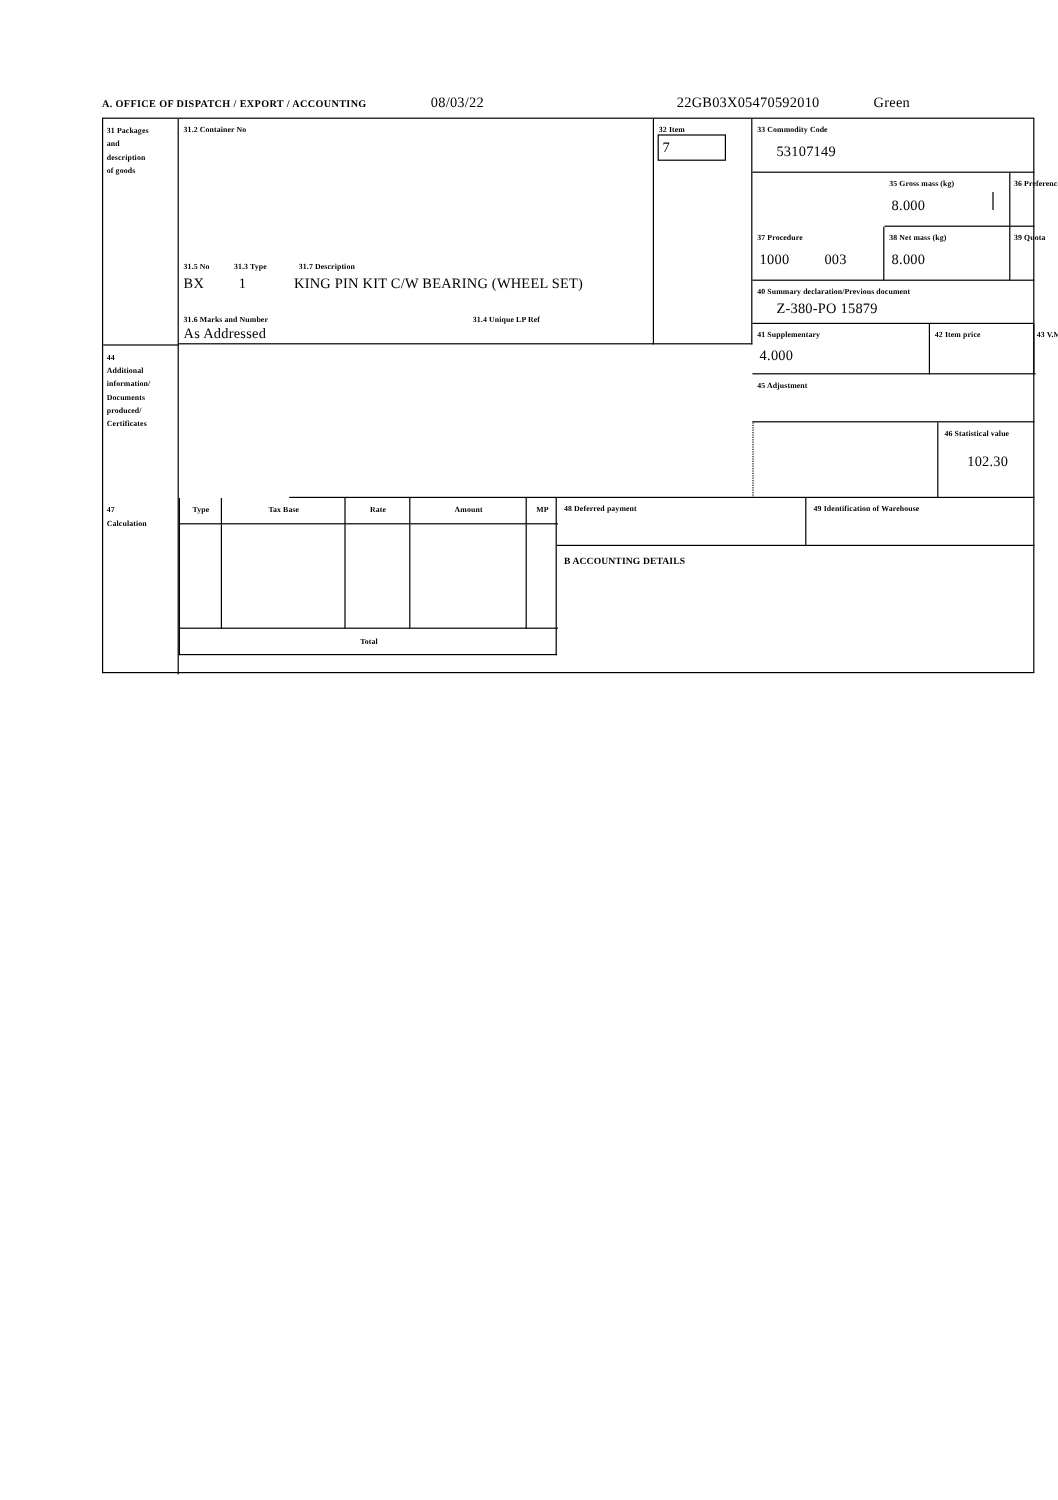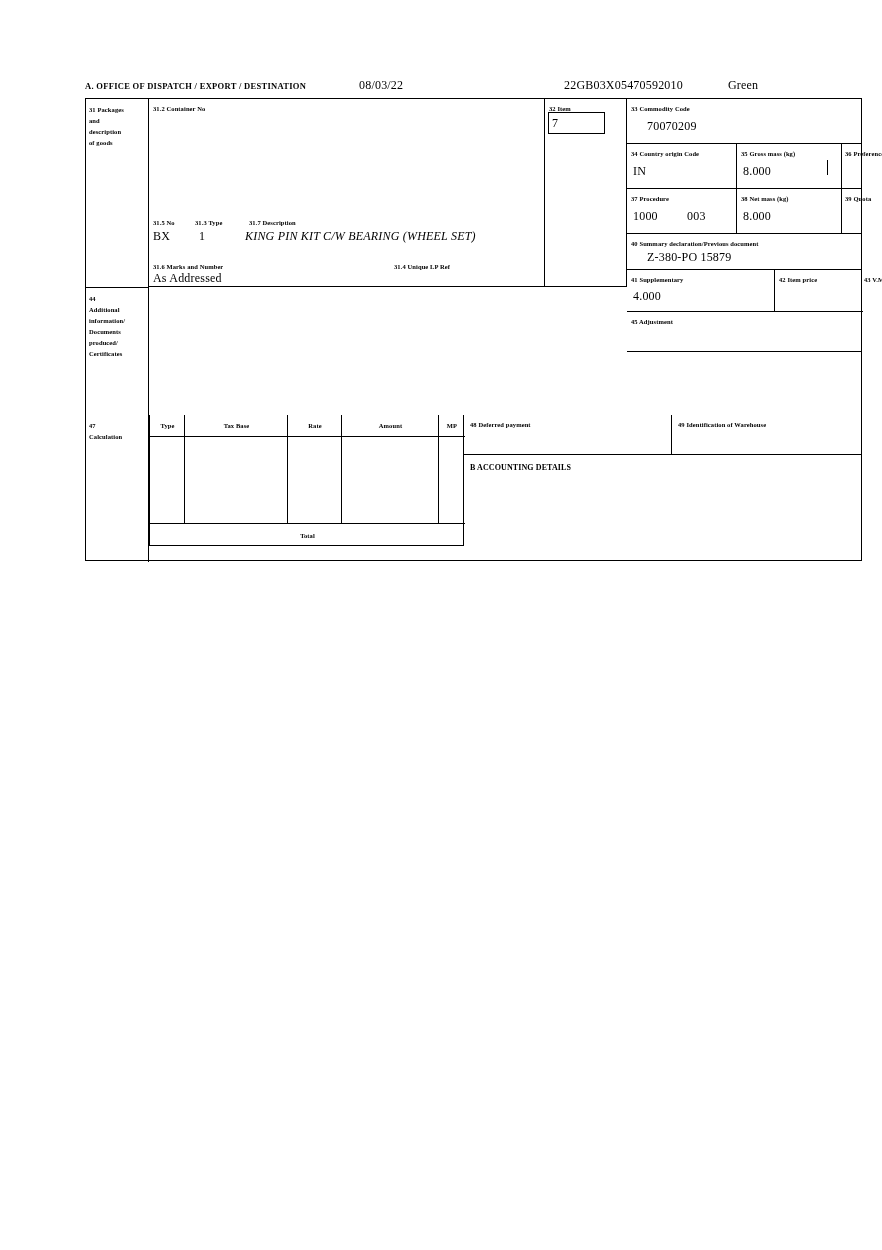--- a/index.html
+++ b/index.html
@@ -110,21 +110,21 @@
     position: absolute;
     border-left: 1px dotted #000;
   }
 </style>
 </head>
 <body>
 
 <div class="page">
 
   <div class="hdr">
-    <div class="hdr-left">A.  OFFICE OF DISPATCH / EXPORT / DESTINATION</div>
+    <div class="hdr-left">A.  OFFICE OF DISPATCH / EXPORT / ACCOUNTING</div>
     <div class="hdr-date">08/03/22</div>
     <div class="hdr-mrn">22GB03X05470592010</div>
     <div class="hdr-name">Green</div>
   </div>
 
   <div class="frame">
 
     <div class="cell br" style="left:0; top:0; width:63px; height:188px;">
       <div class="lab-blk" style="position:absolute; left:3px; top:5px; width:58px;">
         <div>31 Packages</div>
@@ -136,44 +136,40 @@
 
     <div class="cell br bb" style="left:63px; top:0; width:396px; height:188px;">
       <div class="lab" style="position:absolute; left:4px; top:5px;">31.2 Container No</div>
 
       <div class="lab" style="position:absolute; left:4px; top:119px;">31.5 No</div>
       <div class="lab" style="position:absolute; left:46px; top:119px;">31.3 Type</div>
       <div class="lab" style="position:absolute; left:100px; top:119px;">31.7 Description</div>
 
       <div class="val" style="position:absolute; left:4px; top:130px;">BX</div>
       <div class="val" style="position:absolute; left:50px; top:130px;">1</div>
-      <div class="val" style="position:absolute; left:96px; top:130px;font-style:italic;">KING PIN KIT C/W BEARING (WHEEL SET)</div>
+      <div class="val" style="position:absolute; left:96px; top:130px;">KING PIN KIT C/W BEARING (WHEEL SET)</div>
 
       <div class="lab" style="position:absolute; left:4px; top:163px;">31.6 Marks and Number</div>
       <div class="lab" style="position:absolute; left:245px; top:163px;">31.4 Unique LP Ref</div>
       <div class="val" style="position:absolute; left:4px; top:172px;">As Addressed</div>
       <div class="val" style="position:absolute; left:245px; top:172px;"></div>
     </div>
 
     <div class="cell br bb" style="left:459px; top:0; width:82px; height:188px;">
       <div class="lab" style="position:absolute; left:4px; top:5px;">32 Item</div>
       <div style="position:absolute; left:3px; top:13px; width:57px; height:22px; border:1px solid #000; box-sizing:border-box;">
         <div class="val" style="position:absolute; left:3px; top:3px;">7</div>
       </div>
     </div>
 
     <div class="cell bb" style="left:541px; top:0; width:235px; height:45px;">
       <div class="lab" style="position:absolute; left:4px; top:5px;">33 Commodity Code</div>
-      <div class="val" style="position:absolute; left:20px; top:20px;">70070209</div>
-    </div>
-
-    <div class="cell bb br" style="left:541px; top:45px; width:110px; height:45px;">
-      <div class="lab" style="position:absolute; left:4px; top:5px;">34 Country origin Code</div>
-      <div class="val" style="position:absolute; left:6px; top:20px;">IN</div>
-    </div>
+      <div class="val" style="position:absolute; left:20px; top:20px;">53107149</div>
+    </div>
+
     <div class="cell bb br" style="left:651px; top:45px; width:105px; height:45px;">
       <div class="lab" style="position:absolute; left:4px; top:5px;">35 Gross mass (kg)</div>
       <div class="val" style="position:absolute; left:6px; top:20px;">8.000</div>
       <div style="position:absolute; left:90px; top:16px; width:1px; height:15px; background:#000;"></div>
     </div>
     <div class="cell bb" style="left:756px; top:45px; width:20px; height:45px;">
       <div class="lab" style="position:absolute; left:3px; top:5px; width:80px;">36 Preference</div>
       <div class="val" style="position:absolute; left:4px; top:20px;"></div>
     </div>
 
@@ -219,20 +215,26 @@
         <div>Certificates</div>
       </div>
     </div>
 
 
     <div class="cell bb" style="left:541px; top:213px; width:235px; height:40px;">
       <div class="lab" style="position:absolute; left:4px; top:5px;">45 Adjustment</div>
       <div class="val" style="position:absolute; left:6px; top:19px;"></div>
     </div>
 
+    <div class="cell bl bb" style="left:155px; top:253px; width:621px; height:63px; border-left:none;">
+      <div class="dotted-v" style="left:386px; top:0; height:63px;"></div>
+      <div style="position:absolute; left:540px; top:0; width:1px; height:63px; background:#000;"></div>
+      <div class="lab" style="position:absolute; left:546px; top:5px;">46 Statistical value</div>
+      <div class="val" style="position:absolute; left:565px; top:25px;">102.30</div>
+    </div>
 
     <div class="cell br" style="left:0; top:316px; width:63px; height:147px;">
       <div class="lab-blk" style="position:absolute; left:3px; top:5px; width:58px;">
         <div>47</div>
         <div>Calculation</div>
       </div>
     </div>
 
     <div class="cell" style="left:63px; top:316px; width:315px; height:131px; border:1px solid #000; border-top:none; border-left:1px solid #000;">
 

